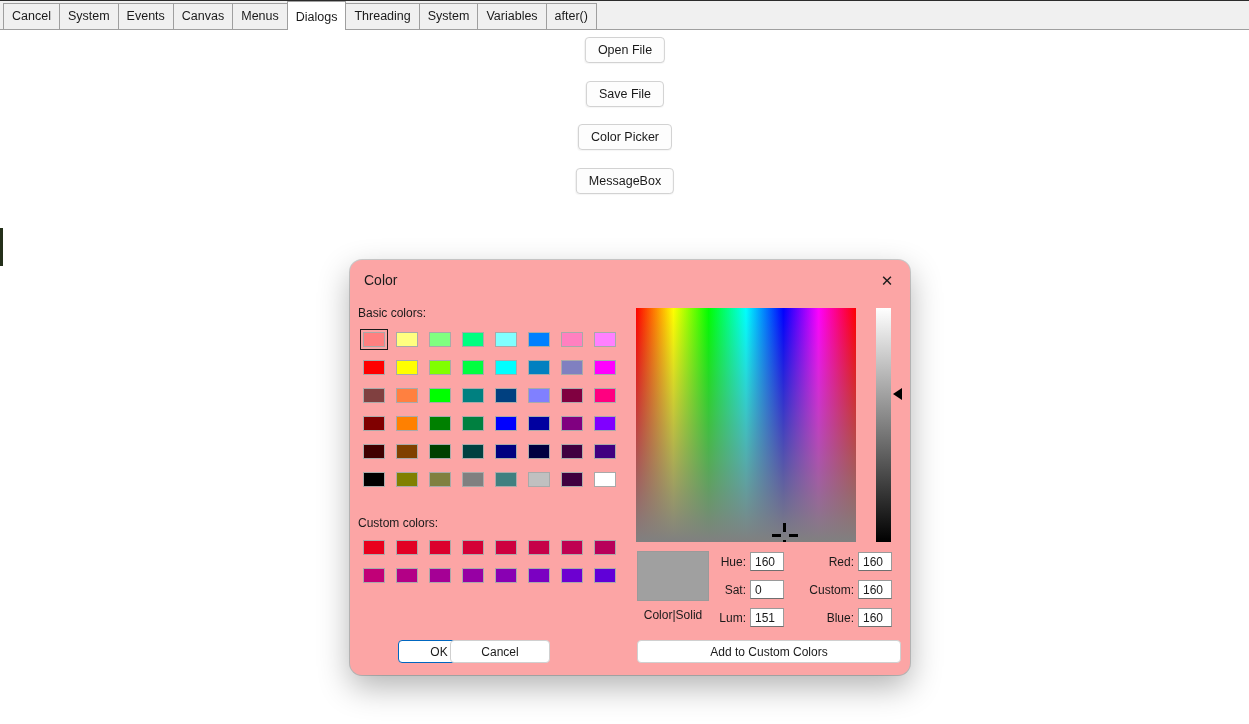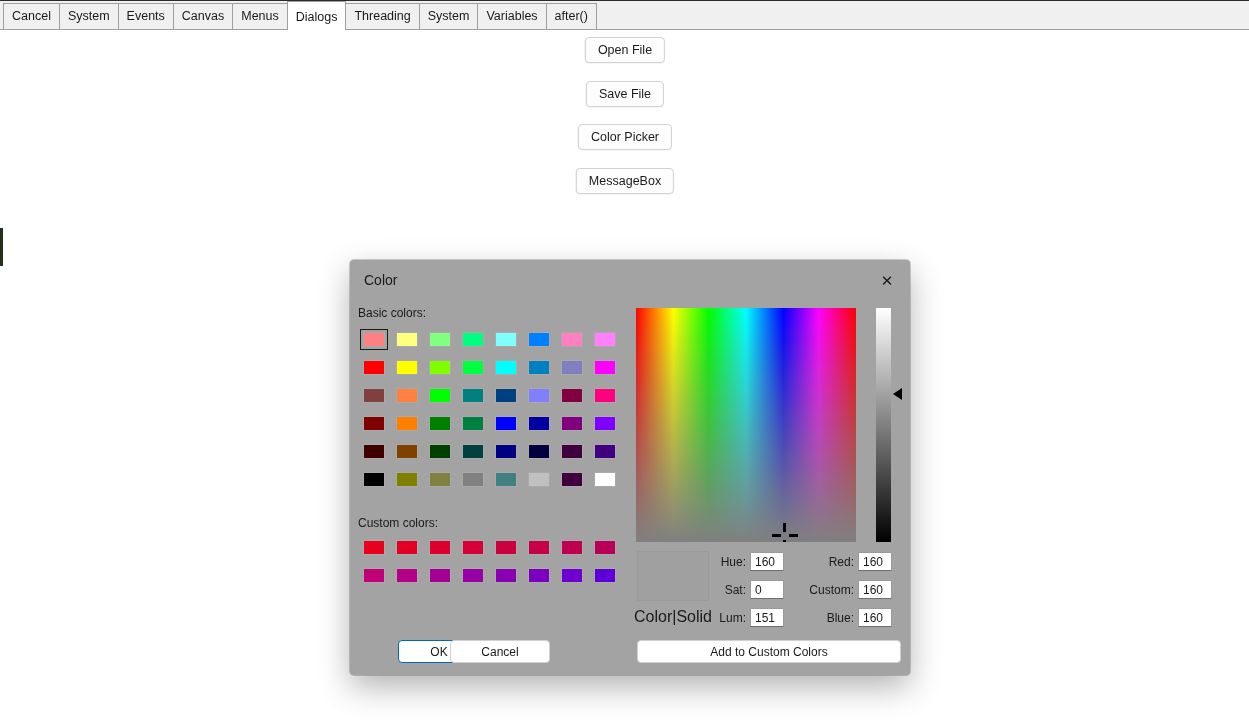--- a/index.html
+++ b/index.html
@@ -20,21 +20,21 @@
   .left-sliver { position:absolute; left:0; top:228px; width:3px; height:38px; background:#24301a; }
 
   
   .main-btn { position:absolute; left:625px; transform:translateX(-50%);
               background:#fdfdfd; border:1px solid #d2d2d2; border-radius:4px;
               padding:4px 12px; font-size:12.5px; font-family:inherit; color:#1a1a1a;
               box-shadow:0 1px 1px rgba(0,0,0,0.04); height:26px; }
 
   
   .dialog { position:absolute; left:350px; top:260px; width:560px; height:415px;
-            background:#a3a3a3; border-radius:4px;
+            background:#fca5a5; border-radius:12px;
             box-shadow:0 0 0 1px rgba(0,0,0,0.18), 0 12px 32px rgba(0,0,0,0.30); }
   .dlg-title { position:absolute; left:14px; top:12px; font-size:14px; }
   .dlg-close { position:absolute; right:10px; top:8px; width:26px; height:26px;
                display:flex; align-items:center; justify-content:center;
                font-size:15px; color:#1a1a1a; cursor:default; }
 
   .section-label { position:absolute; font-size:12px; color:#1a1a1a;text-align:right; }
   .basic-label  { left:8px; top:46px; }
   .custom-label { left:8px; top:256px; }
 
@@ -67,21 +67,21 @@
 
   .lum-bar { position:absolute; left:526px; top:48px; width:15px; height:234px;
              background:linear-gradient(to bottom,#ffffff 0%,#808080 50%,#000000 100%); }
   .lum-arrow { position:absolute; left:543px; top:128px; width:0; height:0;
                border-top:6px solid transparent; border-bottom:6px solid transparent;
                border-right:9px solid #000; }
 
   .preview-swatch { position:absolute; left:287px; top:291px; width:72px; height:50px;
                     border:1px solid #9a9a9a; }
   .preview-label { position:absolute; left:277px; top:348px; width:92px; text-align:center;
-                   font-size:16px; }
+                   font-size:12px; }
 
   
   .fields-col { position:absolute; top:292px; }
   .hsl-fields { left:360px; }
   .rgb-fields { left:458px; }
   .field-row { display:flex; align-items:center; height:19px; margin-bottom:9px; }
   .flabel { display:inline-block; text-align:right; font-size:12px; margin-right:4px; }
   .hsl-fields .flabel { width:36px; }
   .rgb-fields .flabel { width:46px; }
   .numfield { width:34px; height:19px; border:1px solid #9a9a9a; border-bottom-color:#6f6f6f;

